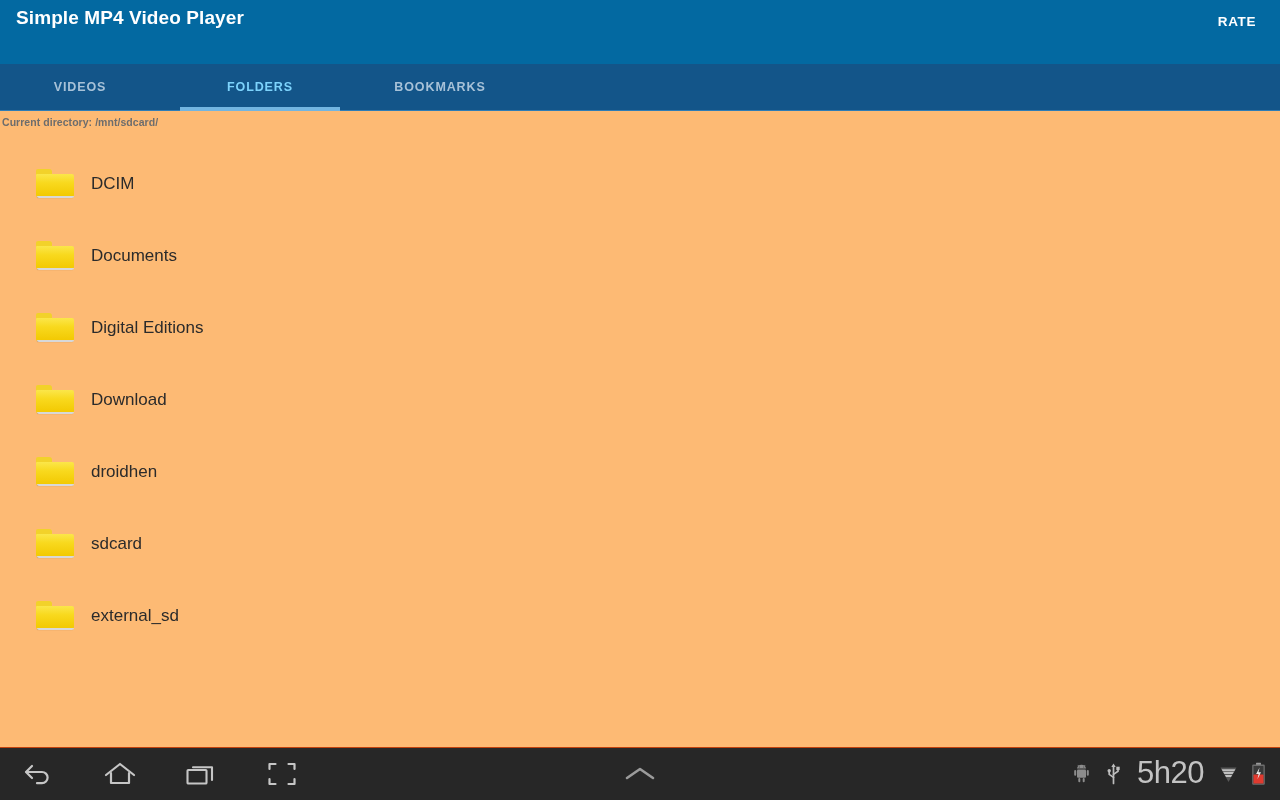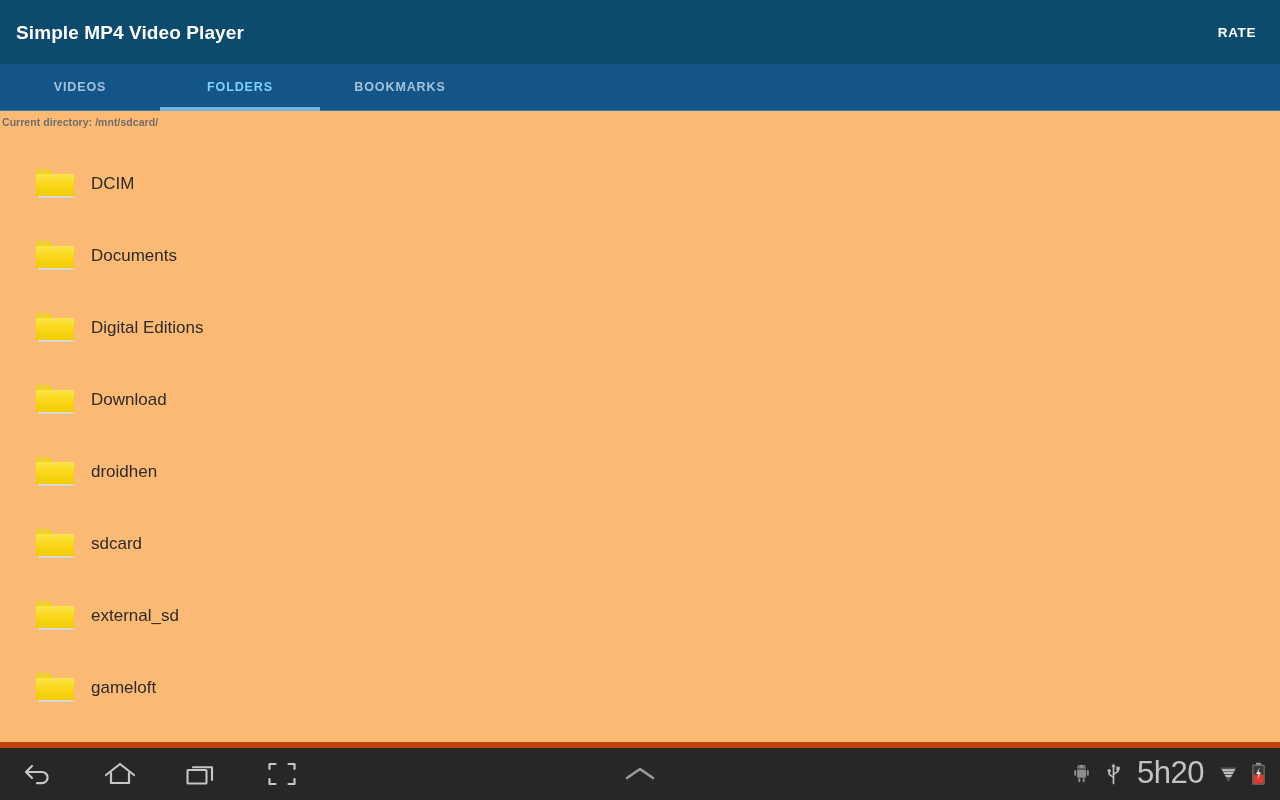--- a/index.html
+++ b/index.html
@@ -20,26 +20,26 @@
     height: 800px;
     display: flex;
     flex-direction: column;
     background: #f8f8f8;
   }
 
   
   .actionbar {
     position: relative;
     height: 64px;
-    background: #0c4a6e;
+    background: #0369a1;
     flex: 0 0 auto;
     display: flex;
-    align-items: center;
+    align-items: flex-start;
     justify-content: space-between;
-    padding: 16px 16px;
+    padding: 8px 16px;
     box-sizing: border-box;
   }
   .app-title {
     color: #ffffff;
     font-size: 19px;
     font-weight: bold;
     letter-spacing: .1px;
     line-height: 1;
   }
   .rate-button {
@@ -54,20 +54,21 @@
 
   
   .tabbar {
     position: relative;
     height: 47px;
     background: #135589;
     flex: 0 0 auto;
     display: flex;
     align-items: stretch;
     box-shadow: inset 0 -1px 0 #2f7cb5;
+    gap: 20px;
   }
   .tab {
     width: 160px;
     display: flex;
     align-items: center;
     justify-content: center;
     position: relative;
     cursor: pointer;
     user-select: none;
   }
@@ -160,21 +161,21 @@
     line-height: 1;
     white-space: nowrap;
   }
 
   
   .navbar {
     height: 52px;
     background: #272727;
     flex: 0 0 auto;
     position: relative;
-    border-top: 6px solid #c2410c;
+    border-top: 1px solid #c2410c;
     display: flex;
     align-items: center;
   }
   .nav-left {
     display: flex;
     align-items: center;
     padding-left: 18px;
     gap: 39px;
   }
   .nav-btn {
@@ -292,28 +293,20 @@
         </span>
         <span class="folder-name">sdcard</span>
       </li>
       <li class="folder-row">
         <span class="folder-icon">
           <span class="tab-top"></span>
             <span class="body"></span>
             <span class="base"></span>
         </span>
         <span class="folder-name">external_sd</span>
-      </li>
-      <li class="folder-row">
-        <span class="folder-icon">
-          <span class="tab-top"></span>
-            <span class="body"></span>
-            <span class="base"></span>
-        </span>
-        <span class="folder-name">gameloft</span>
       </li>
     </ul>
   </div>
 
   <div class="navbar">
 
     <div class="nav-left">
       <div class="nav-btn">
         <svg width="32" height="26" viewBox="0 0 32 26" fill="none">
           <path d="M9 5 L3 11 L9 17" stroke="#c6c6c6" stroke-width="2.2" stroke-linecap="round" stroke-linejoin="round"></path>

